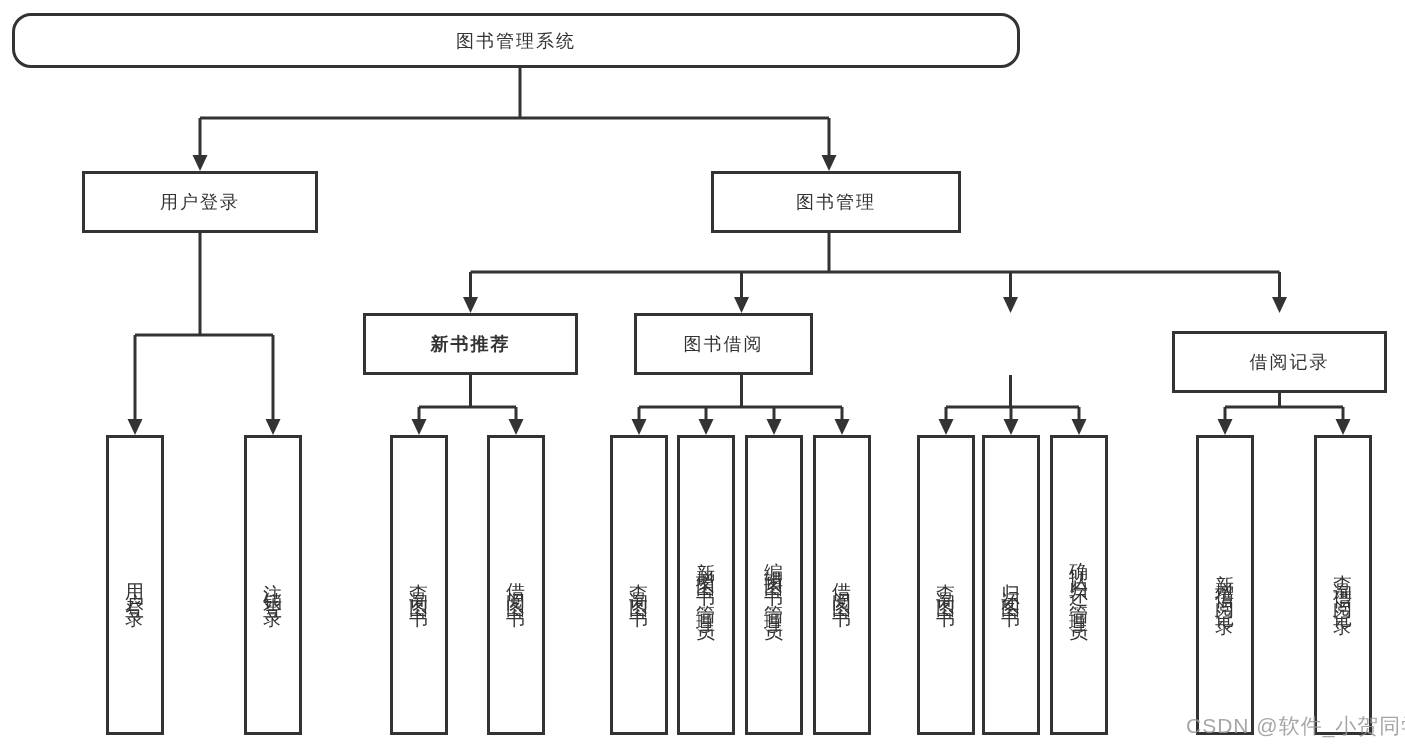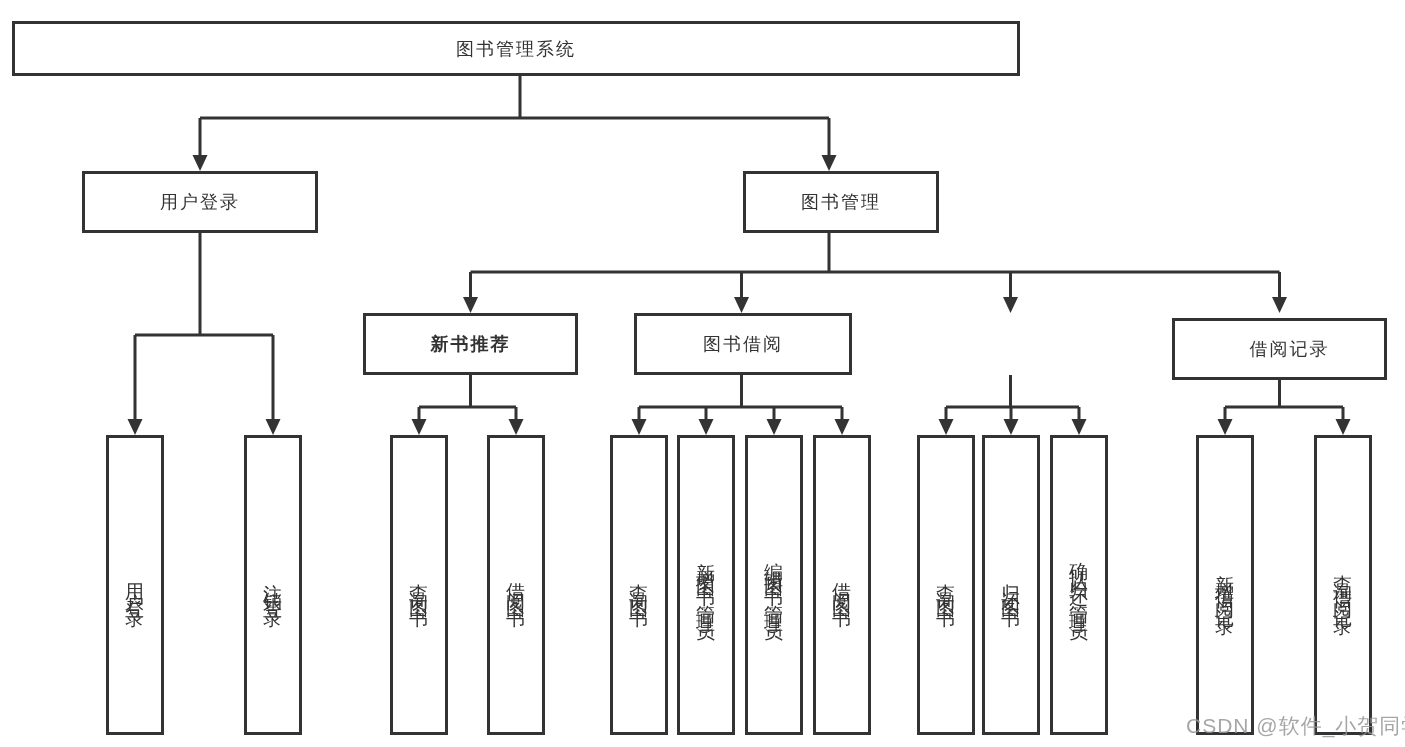--- a/index.html
+++ b/index.html
@@ -92,38 +92,38 @@
       <polygon points="766.5,419 781.5,419 774,435"></polygon>
       <polygon points="834.5,419 849.5,419 842,435"></polygon>
       <polygon points="938.5,419 953.5,419 946,435"></polygon>
       <polygon points="1003.5,419 1018.5,419 1011,435"></polygon>
       <polygon points="1071.5,419 1086.5,419 1079,435"></polygon>
       <polygon points="1217.5,419 1232.5,419 1225,435"></polygon>
       <polygon points="1335.5,419 1350.5,419 1343,435"></polygon>
     </g>
   </svg>
 
-  <div class="box" style="left:12px; top:21px; width:1008px; height:55px;">
+  <div class="box" style="left:12px; top:13px; width:1008px; height:55px;border-radius:19px;">
     <span>图书管理系统</span>
   </div>
 
   <div class="box lvl" style="left:82px; top:171px; width:236px;">
     <span>用户登录</span>
   </div>
-  <div class="box lvl" style="left:711px; top:171px; width:196px;margin-left:32px;">
+  <div class="box lvl" style="left:711px; top:171px; width:250px;">
     <span>图书管理</span>
   </div>
 
   <div class="box lvl" style="left:363px; top:313px; width:215px;font-weight:bold;">
     <span>新书推荐</span>
   </div>
-  <div class="box lvl" style="left:634px; top:313px; width:218px;">
+  <div class="box lvl" style="left:634px; top:313px; width:179px;">
     <span>图书借阅</span>
   </div>
-  <div class="box lvl" style="left:1172px; top:318px; width:215px;padding-left:20px;">
+  <div class="box lvl" style="left:1172px; top:331px; width:215px;padding-left:20px;">
     <span>借阅记录</span>
   </div>
 
   <div class="box leaf" style="left:106px;">
     <span class="vtext">用户登录</span>
   </div>
   <div class="box leaf" style="left:244px;">
     <span class="vtext">注销登录</span>
   </div>
 

